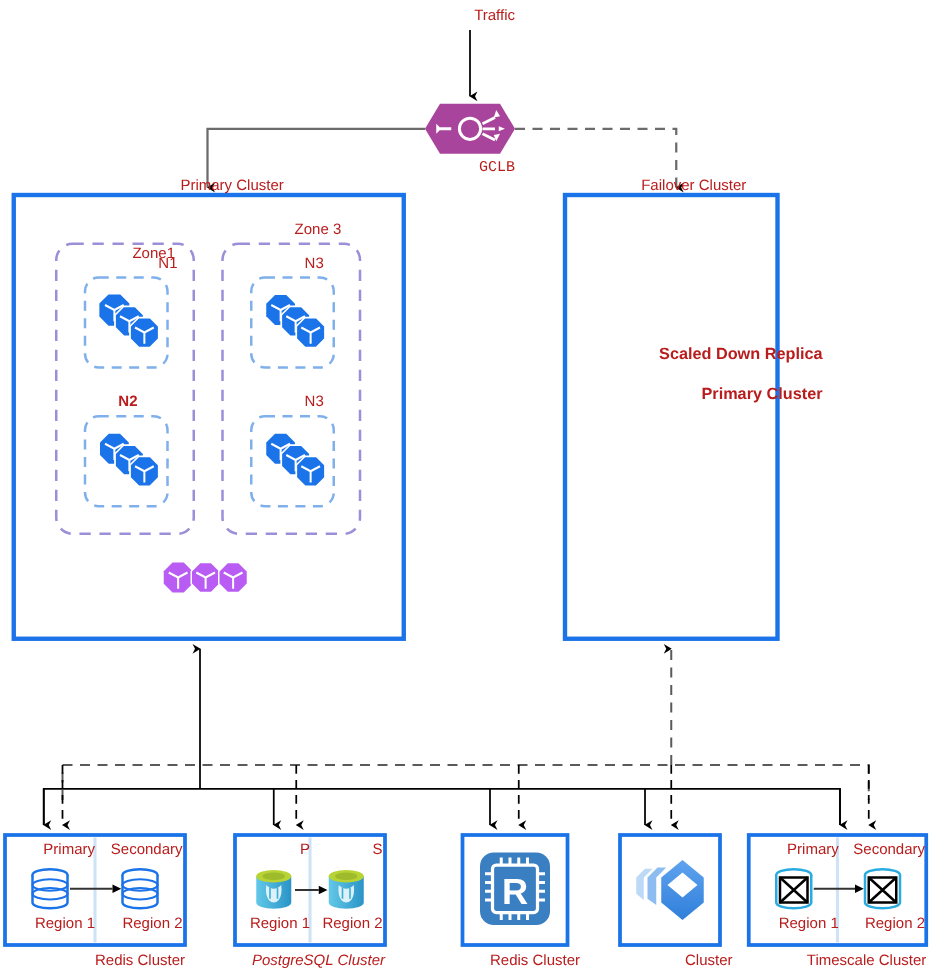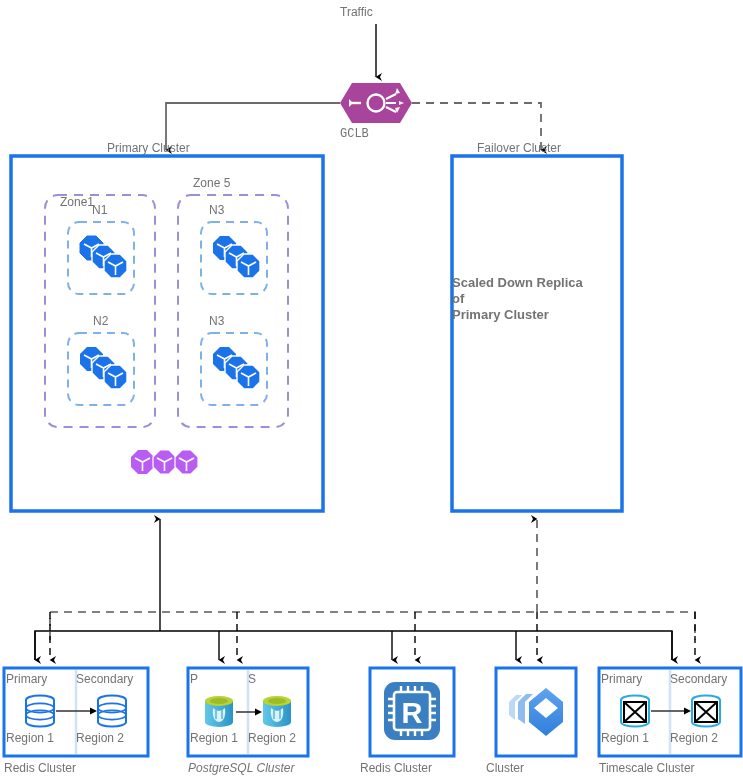--- a/index.html
+++ b/index.html
@@ -1,22 +1,22 @@
 <!DOCTYPE html>
 <html><head>
 <meta charset="utf-8">
 <style>
   html,body{margin:0;padding:0;background:#ffffff;}
   body{width:743px;height:781px;overflow:hidden;
        font-family:"Liberation Sans","DejaVu Sans",sans-serif;}
   #stage{position:relative;width:743px;height:781px;}
   svg.layer{position:absolute;left:0;top:0;width:743px;height:781px;}
-  .lbl{position:absolute;font-size:12px;color:#737373;white-space:nowrap;
-       text-align:left;line-height:1.15;}
-  .lbl.b{font-weight:bold;font-size:13px;}
+  .lbl{position:absolute;font-size:12px;color:#b91c1c;white-space:nowrap;
+       text-align:right;line-height:1.15;}
+  .lbl.b{font-weight:bold;font-size:13px;padding-left:36px;}
 </style>
 </head>
 <body>
 
 <div id="stage">
 
   <svg class="layer" viewBox="0 0 743 781">
     <defs>
       <marker id="ah" markerWidth="9" markerHeight="9" refX="4.5" refY="7.4" orient="auto" markerUnits="userSpaceOnUse">
         <path d="M0.6,1.4 L4.5,7.8 L8.4,1.4 L4.5,3.4 Z" fill="#000"></path>
@@ -227,29 +227,28 @@
     <path d="M691,711 l-7,-3.4 v6.8 z" fill="#000"></path>
   </svg>
 
   <div class="lbl" style="left:340px;top:6px;width:72px;">Traffic</div>
   <div class="lbl" style="left:340px;top:128px;width:72px;font-family:Liberation Mono, monospace;">GCLB</div>
 
   <div class="lbl" style="left:107px;top:142px;width:120px;">Primary Cluster</div>
   <div class="lbl" style="left:477px;top:142px;width:120px;">Failover Cluster</div>
 
   <div class="lbl" style="left:60px;top:177px;width:80px;margin-top:19px;">Zone1</div>
-  <div class="lbl" style="left:193px;top:177px;width:80px;">Zone 5</div>
+  <div class="lbl" style="left:193px;top:177px;width:80px;">Zone 3</div>
 
   <div class="lbl" style="left:92px;top:204px;width:50px;">N1</div>
-  <div class="lbl" style="left:93px;top:315px;width:50px;">N2</div>
+  <div class="lbl" style="left:60px;top:315px;width:50px;font-weight:bold;">N2</div>
   <div class="lbl" style="left:209px;top:204px;width:50px;">N3</div>
   <div class="lbl" style="left:209px;top:315px;width:50px;">N3</div>
 
   <div class="lbl b" style="left:452px;top:276px;width:170px;">Scaled Down Replica</div>
-  <div class="lbl b" style="left:452px;top:292px;width:170px;">of</div>
   <div class="lbl b" style="left:452px;top:308px;width:170px;">Primary Cluster</div>
 
   <div class="lbl" style="left:6px;top:673px;width:70px;">Primary</div>
   <div class="lbl" style="left:76px;top:673px;width:70px;">Secondary</div>
   <div class="lbl" style="left:6px;top:732px;width:70px;">Region 1</div>
   <div class="lbl" style="left:76px;top:732px;width:70px;">Region 2</div>
   <div class="lbl" style="left:4px;top:762px;width:144px;">Redis Cluster</div>
 
   <div class="lbl" style="left:190px;top:673px;width:58px;">P</div>
   <div class="lbl" style="left:248px;top:673px;width:58px;">S</div>

